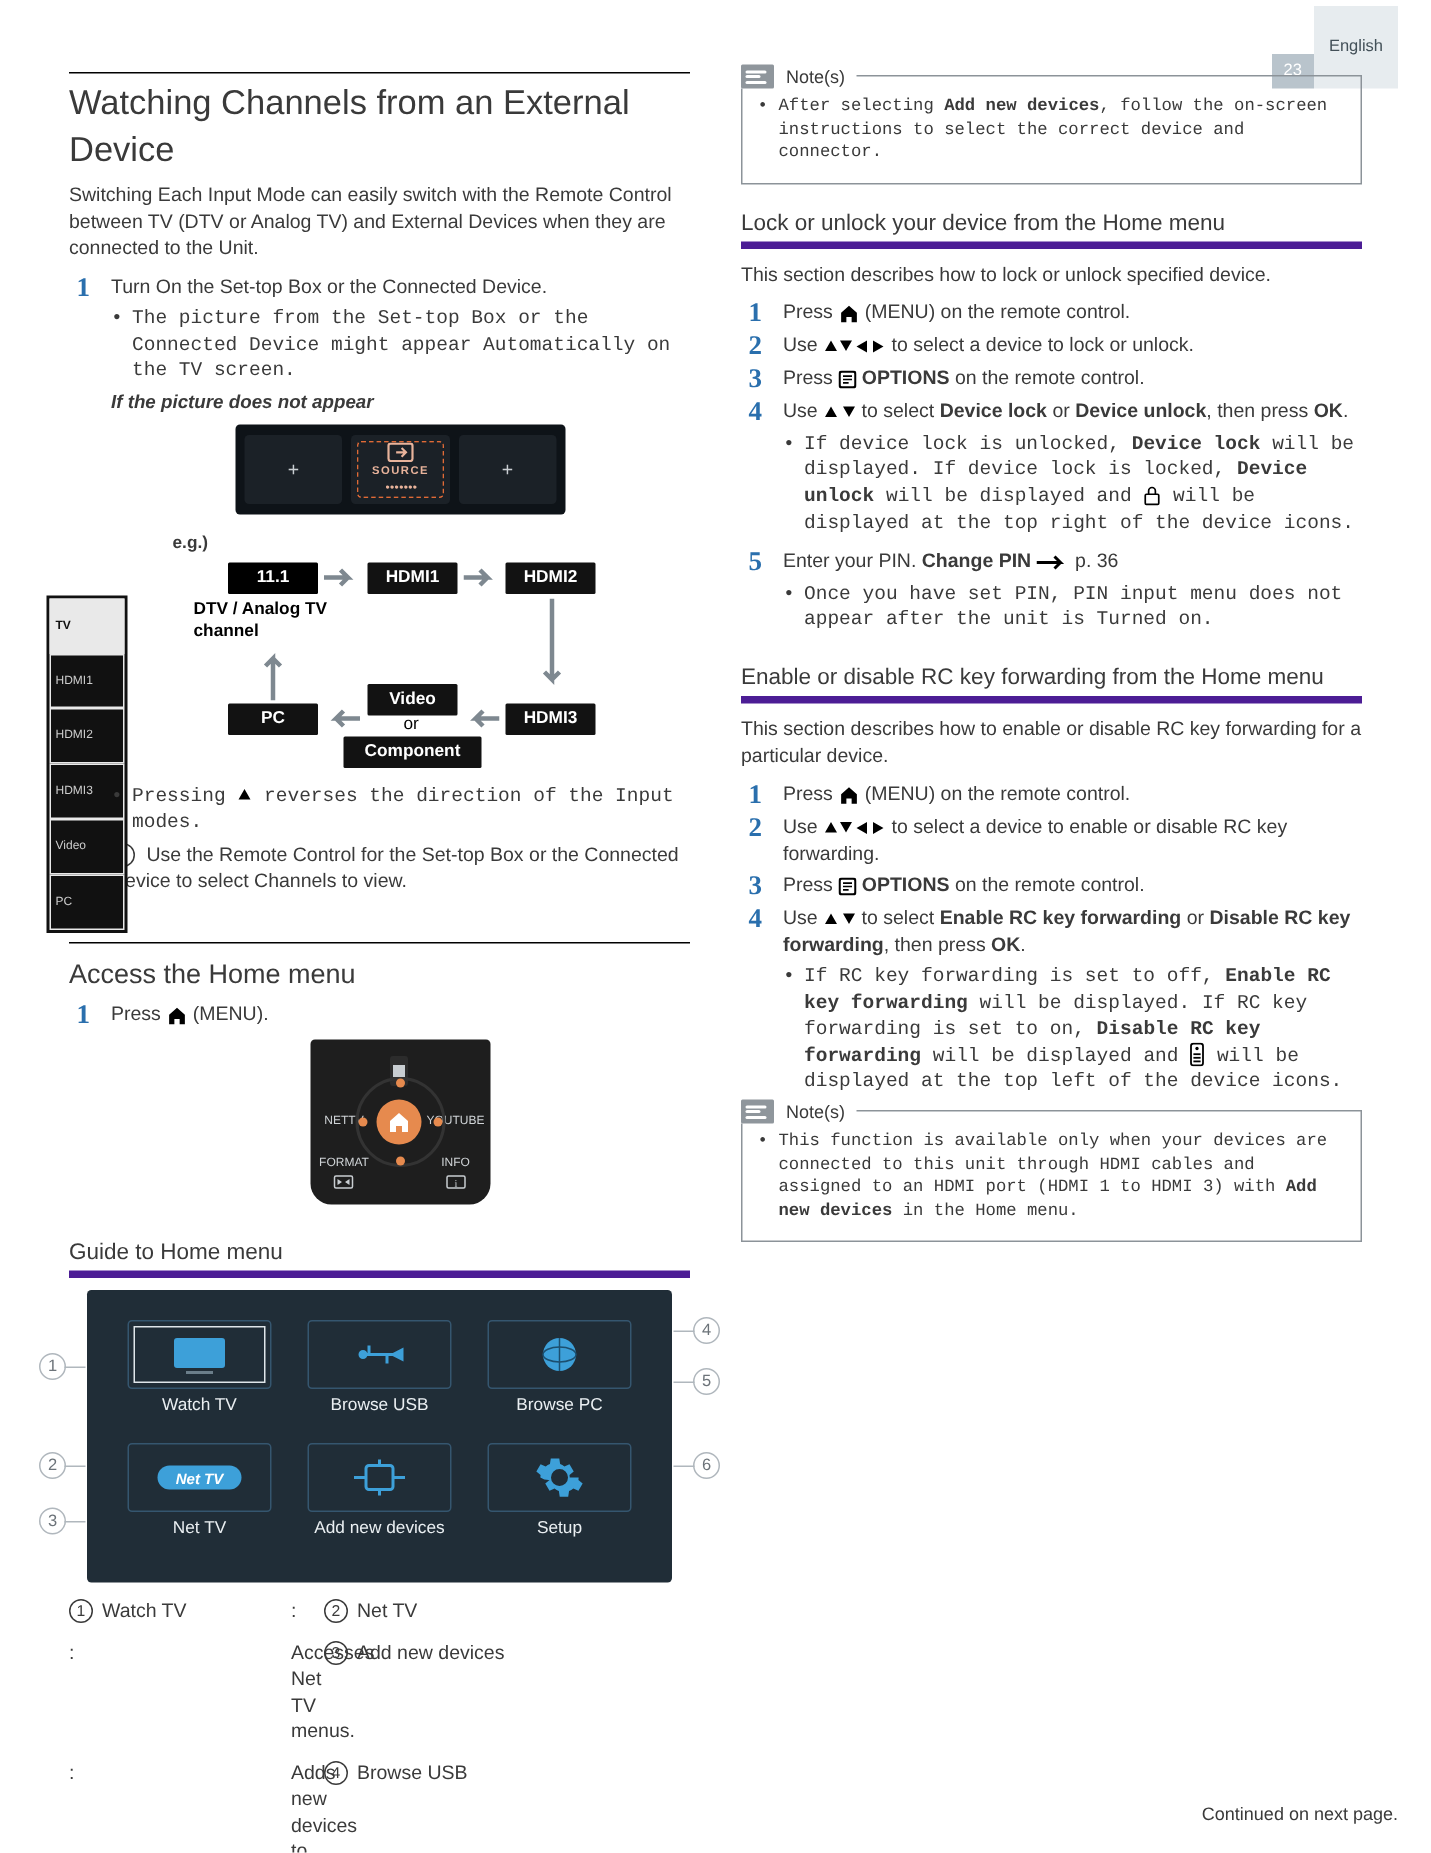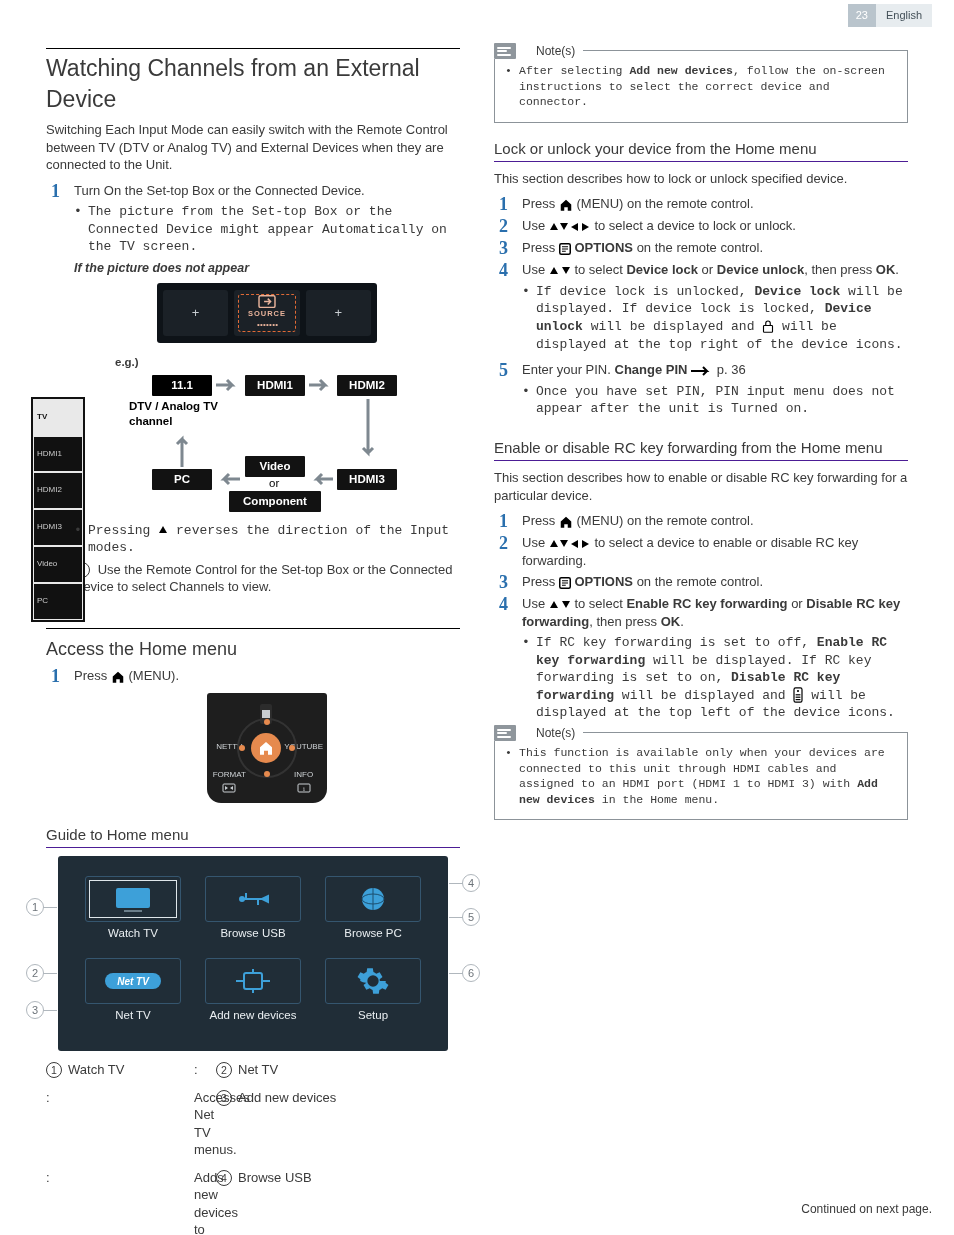--- a/index.html
+++ b/index.html
@@ -20,30 +20,30 @@
     box-sizing:border-box;
   }
   *{box-sizing:border-box;}
 
   
   .pagehdr{
     position:absolute; top:4px; right:22px; display:flex; align-items:flex-end;
     font-size:11px;
   }
   .pagehdr .pg{background:#b9c4cc;color:#fff;padding:4px 8px;}
-  .pagehdr .lang{background:#e7ecef;color:#435058;padding:4px 10px;}
+  .pagehdr .lang{background:#e7ecef;color:#435058;padding:20px 10px;}
 
   
   .page{display:flex; gap:34px; padding:40px 46px 10px 46px;}
   .col{width:50%;}
 
   
   h1{font-size:23px; font-weight:400; border-top:1px solid #000; padding-top:4px; margin:8px 0 6px;}
   h2{font-size:18px; font-weight:400; border-top:1px solid #000; padding-top:8px; margin:24px 0 6px;}
-  h3{font-size:15px; font-weight:400; border-bottom:1px solid #4c1d95; padding-bottom:2px; margin:16px 0 8px;}
+  h3{font-size:15px; font-weight:400; border-bottom:5px solid #4c1d95; padding-bottom:2px; margin:16px 0 8px;}
   .subh{font-weight:700; font-style:italic; margin:4px 0 6px; font-size:12.5px;}
 
   p{margin:4px 0 8px;}
 
   
   .steps{list-style:none; padding:0; margin:4px 0;}
   .steps>li{display:flex; gap:14px; margin:4px 0;}
   .steps>li>.n{
     font: 700 18px/1 Georgia, "Times New Roman", serif;
     color:#2a6fad; flex:0 0 14px; text-align:right;
@@ -64,21 +64,21 @@
   
   .ic{display:inline-block; vertical-align:middle; line-height:0;}
 
   
   .notebox{
     position:relative; border:1px solid #8c9399; padding:8px 10px 8px 10px; margin:6px 0 10px;
     font-size:11.5px;
   }
   .notehdr{
     position:absolute; top:-8px; left:-1px; background:#fff; display:flex; align-items:center;
-    gap:20px; padding-right:8px; font-size:12px;
+    gap:8px; padding-right:8px; font-size:12px;
   }
   .noteicon{
     width:22px;height:16px;background:#8f969c;color:#fff;display:flex;flex-direction:column;
     justify-content:center;gap:1.5px;padding:3px;border-radius:1px;
   }
   .noteicon span{height:2px;background:#fff;border-radius:1px;}
   .noteicon span:nth-child(1){width:90%;}
   .noteicon span:nth-child(2){width:60%;}
   .noteicon span:nth-child(3){width:90%;}
 

